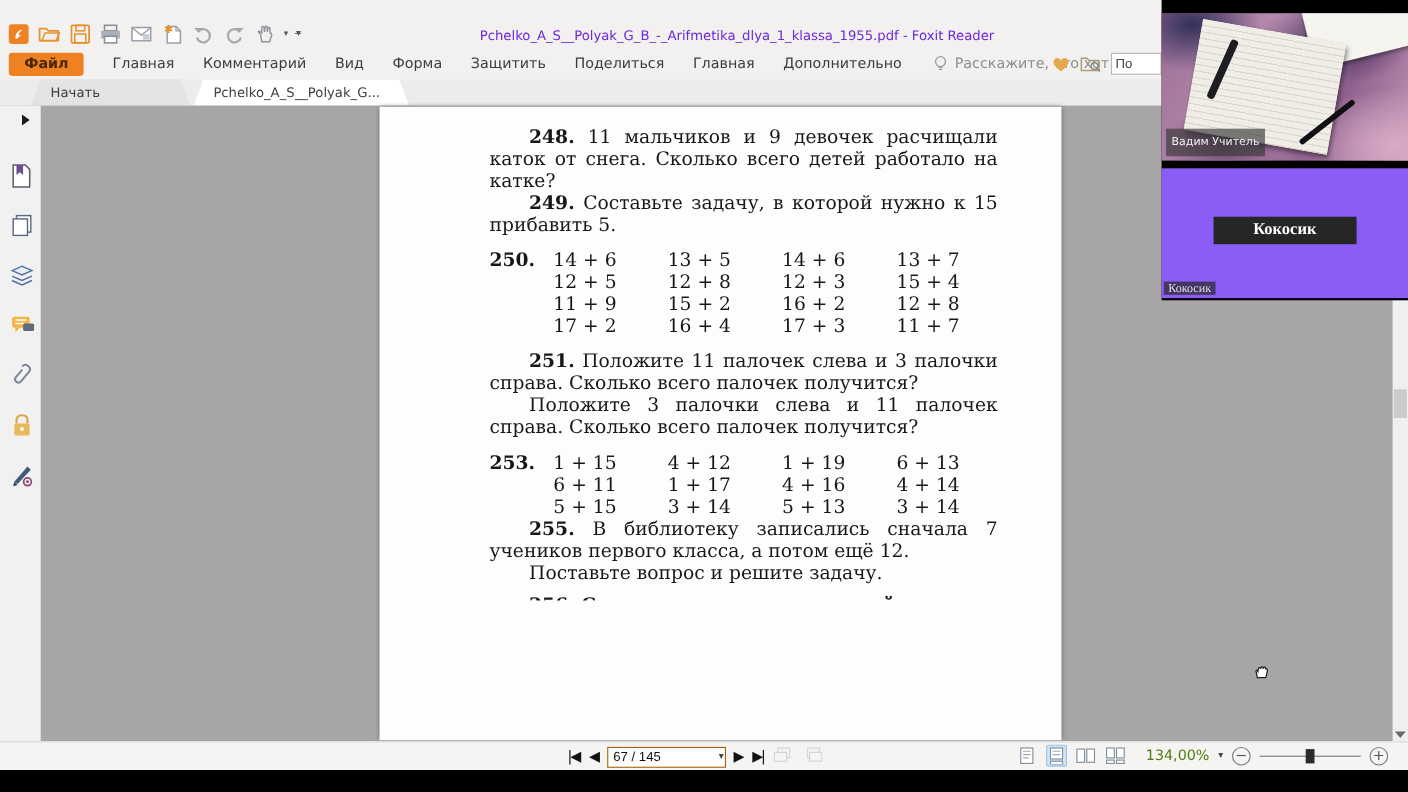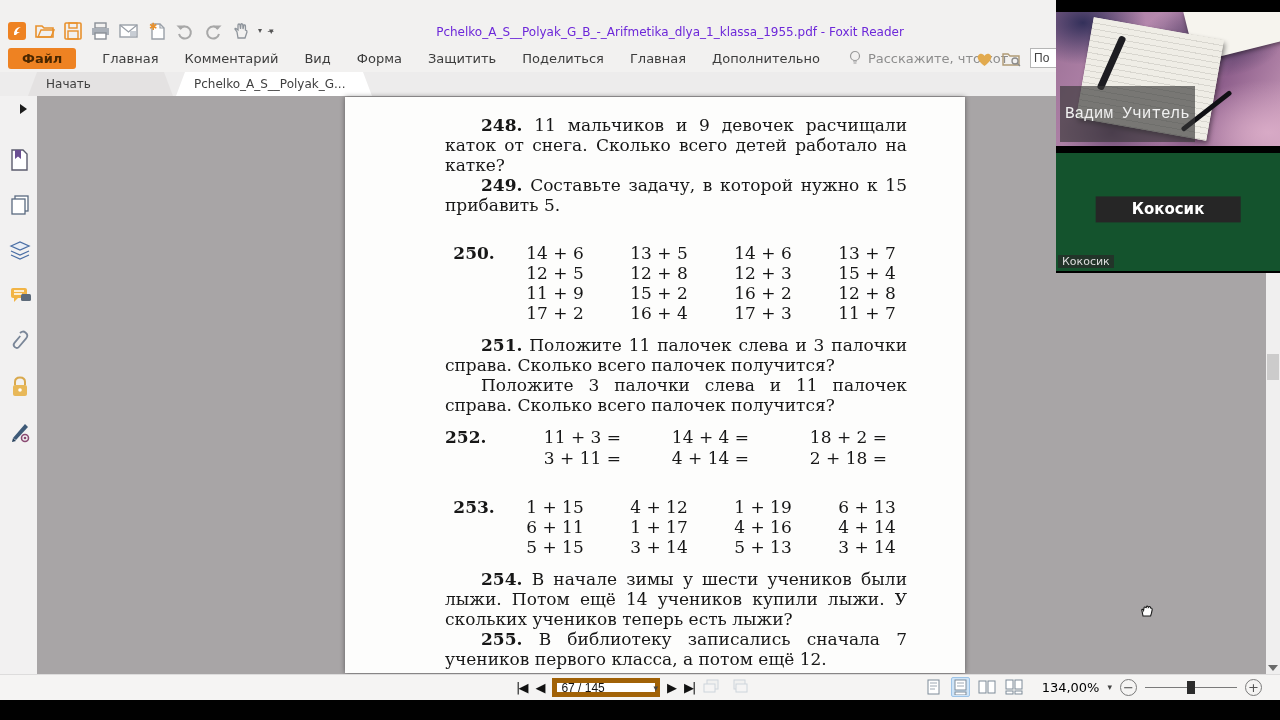--- a/index.html
+++ b/index.html
@@ -15,21 +15,21 @@
                font-size:12px; color:#6d28d9; white-space:nowrap; overflow:hidden; }
 
   
   .menubar { position:absolute; left:0; top:44px; width:1280px; height:28px; background:#f2f1f0;
              display:flex; align-items:center; font-size:13px; color:#3c3c3c; }
   .menu-file { background:#ee8222; color:#4a2700; font-weight:bold; border-radius:3px;
                padding:3px 14px; margin-left:8px; }
   .menu-item { padding:3px 0; margin-left:26px; cursor:default; }
   .tellme { display:flex; align-items:center; margin-left:28px; color:#8d8d8d; }
   .tellme svg { margin-right:6px; }
-  .menu-right { position:absolute; right:204px; top:4px; display:flex; align-items:flex-end; gap:8px; }
+  .menu-right { position:absolute; right:224px; top:4px; display:flex; align-items:center; gap:8px; }
   .search-box { width:46px; height:20px; border:1px solid #b5b5b5; background:#fff;
                 font-size:12px; color:#444; padding:1px 3px; }
 
   
   .tabbar { position:absolute; left:0; top:72px; width:1280px; height:24px; background:#edecec; }
   .tab { position:absolute; top:0; height:24px; font-size:12px; color:#3f3f3f;
          display:flex; align-items:center; padding:0 14px 0 18px;
          clip-path:polygon(9px 0, calc(100% - 9px) 0, 100% 100%, 0 100%); }
   .tab.start { left:28px; width:145px; background:#e4e2e2; }
   .tab.active { left:176px; width:196px; background:#ffffff;gap:40px; }
@@ -43,47 +43,47 @@
                   border-left:7px solid #1c1c1c; border-top:5px solid transparent; border-bottom:5px solid transparent; }
 
   
   .page { position:absolute; left:345px; top:1px; width:620px; height:576px; background:#fdfdfc;
           box-shadow:0 0 5px rgba(0,0,0,.45); overflow:hidden;
           font-family:"DejaVu Serif","Liberation Serif",serif; color:#171717; }
   .pagein { padding:18px 58px 0 100px; font-size:17px; line-height:20px; }
   .prob { text-align:justify; text-indent:36px; margin:0; }
   .prob b { font-weight:bold;margin-top:15px; }
   .mt { margin-top:12px; }
-  .grid4 { display:grid; grid-template-columns:58px repeat(4,104px); margin:28px 0 0 0;text-align:center; }
+  .grid4 { display:grid; grid-template-columns:58px repeat(4,104px); margin:12px 0 0 0; }
   .grid4 .lbl { font-weight:bold; }
   .grid4 span { line-height:20px; }
   .grid3 { display:grid; grid-template-columns:58px 118px 128px 138px; margin:12px 0 0 0; }
   .grid3 span { text-align:right; line-height:21px; }
   .grid3 .lbl { font-weight:bold; text-align:left; }
   .partial { height:6px; overflow:hidden; margin-top:9px; text-indent:36px; font-weight:bold; }
 
   
   .vscroll { position:absolute; left:1266px; top:0; width:14px; height:578px; background:#f0efef; }
   .vthumb { position:absolute; left:1px; top:258px; width:12px; height:26px; background:#cccbcb; }
   .varrow { position:absolute; left:2px; bottom:3px; width:0; height:0;
             border-top:6px solid #6a6a6a; border-left:5px solid transparent; border-right:5px solid transparent; }
 
   
   .statusbar { position:absolute; left:0; top:674px; width:1280px; height:26px; background:#f5f4f3;
                border-top:1px solid #dddcdc; font-size:13px; color:#222; }
   .nav { position:absolute; left:516px; top:3px; display:flex; align-items:center; gap:9px; }
   .navbtn { font-size:13px; color:#111; letter-spacing:-2px; }
-  .pagefield { width:108px; height:19px; border:5px solid #a16207; background:#fff;
+  .pagefield { width:108px; height:19px; border:1px solid #a16207; background:#fff;
                font-size:12px; padding:1px 4px; color:#111; }
   .pf-caret { margin-left:-16px; font-size:9px; color:#444; }
   .grayic { opacity:.45; }
   .zoomgrp { position:absolute; right:18px; top:2px; display:flex; align-items:center; gap:8px; }
   .layic { width:19px; height:20px; display:flex; align-items:center; justify-content:center; border-radius:2px; }
   .layic.active { background:#cfe4f7; border:1px solid #9dc4e8; }
-  .zoomval { font-size:13px; color:#000000; margin-left:10px; }
+  .zoomval { font-size:13px; color:#4d7c0f; margin-left:10px; }
   .caret { font-size:9px; color:#444; }
   .zcirc { width:17px; height:17px; border:1px solid #7a7a7a; border-radius:50%; color:#555;
            display:flex; align-items:center; justify-content:center; font-size:13px; line-height:1; }
   .slider { position:relative; width:92px; height:17px; }
   .slider .track { position:absolute; left:0; right:0; top:8px; height:1px; background:#7a7a7a; }
   .slider .handle { position:absolute; left:42px; top:2px; width:8px; height:13px; background:#2b2b2b; }
 
   
   .videos { position:absolute; left:1056px; top:0; width:224px; height:273px; background:#000; z-index:50; }
   .vid1 { position:absolute; left:0; top:12px; width:224px; height:134px; overflow:hidden;
@@ -96,22 +96,22 @@
   .notebook { position:absolute; left:28px; top:16px; width:132px; height:102px; background:#efede6;
               transform:rotate(10deg); box-shadow:2px 3px 5px rgba(0,0,0,.45);
               background-image:repeating-linear-gradient(#efede6 0 5px, #d8d6cf 5px 6px); }
   .paper-tr { position:absolute; right:-18px; top:-14px; width:110px; height:52px; background:#f6f4ee;
               transform:rotate(-14deg); box-shadow:0 2px 4px rgba(0,0,0,.4); }
   .pen1 { position:absolute; left:52px; top:22px; width:7px; height:58px; background:#1d1d22;
           transform:rotate(24deg); border-radius:3px; }
   .pen2 { position:absolute; left:148px; top:68px; width:5px; height:62px; background:#101014;
           transform:rotate(52deg); border-radius:2px; }
   .vlabel { position:absolute; left:4px; bottom:4px; background:rgba(55,55,55,.65); color:#f0f0f0;
-            font-size:16px; padding:19px 5px;font-family:Liberation Mono, monospace; }
-  .vid2 { position:absolute; left:0; top:153px; width:224px; height:118px; background:#14532d; }
+            font-size:10px; padding:7px 5px; }
+  .vid2 { position:absolute; left:0; top:153px; width:224px; height:118px; background:#8b5cf6;font-family:Liberation Serif, serif; }
   .centername { position:absolute; left:50%; top:50%; transform:translate(-50%,-60%);
                 background:#262626; color:#fff; font-size:15px; font-weight:bold;
                 padding:4px 36px; white-space:nowrap; }
   .vlabel2 { position:absolute; left:2px; bottom:3px; background:rgba(40,40,40,.7); color:#ddd;
              font-size:11px; padding:0 4px; }
 
   
   .cursor { position:absolute; left:1138px; top:600px; z-index:60; }
 
   
@@ -304,51 +304,41 @@
           <span></span>
             <span>17 + 2</span>
             <span>16 + 4</span>
             <span>17 + 3</span>
             <span>11 + 7</span>
         </div>
 
         <p class="prob mt"><b>251.</b> <span>Положите 11 палочек слева и 3 палочки справа. Сколько всего палочек получится?</span></p>
         <p class="prob"><span>Положите 3 палочки слева и 11 палочек справа. Сколько всего палочек получится?</span></p>
 
-        <div class="grid3">
-          <span class="lbl">252.</span>
-          <span>11 + 3 =</span>
-            <span>14 + 4 =</span>
-            <span>18 + 2 =</span>
-          <span></span>
-            <span>3 + 11 =</span>
-            <span>4 + 14 =</span>
-            <span>2 + 18 =</span>
-        </div>
 
         <div class="grid4 mt">
           <span class="lbl">253.</span>
           <span>1 + 15</span>
             <span>4 + 12</span>
             <span>1 + 19</span>
             <span>6 + 13</span>
           <span></span>
             <span>6 + 11</span>
             <span>1 + 17</span>
             <span>4 + 16</span>
             <span>4 + 14</span>
           <span></span>
             <span>5 + 15</span>
             <span>3 + 14</span>
             <span>5 + 13</span>
             <span>3 + 14</span>
         </div>
 
-        <p class="prob mt"><b>254.</b> <span>В начале зимы у шести учеников были лыжи. Потом ещё 14 учеников купили лыжи. У скольких учеников теперь есть лыжи?</span></p>
         <p class="prob"><b>255.</b> <span>В библиотеку записались сначала 7 учеников первого класса, а потом ещё 12.</span></p>
+        <p class="prob"><span>Поставьте вопрос и решите задачу.</span></p>
         <p class="partial">256. Составьте задачу, в которой нужно к 7 прибавить 12?</p>
       </div>
     </div>
 
     <div class="vscroll">
       <div class="vthumb"></div>
       <div class="varrow"></div>
     </div>
   </div>
 

